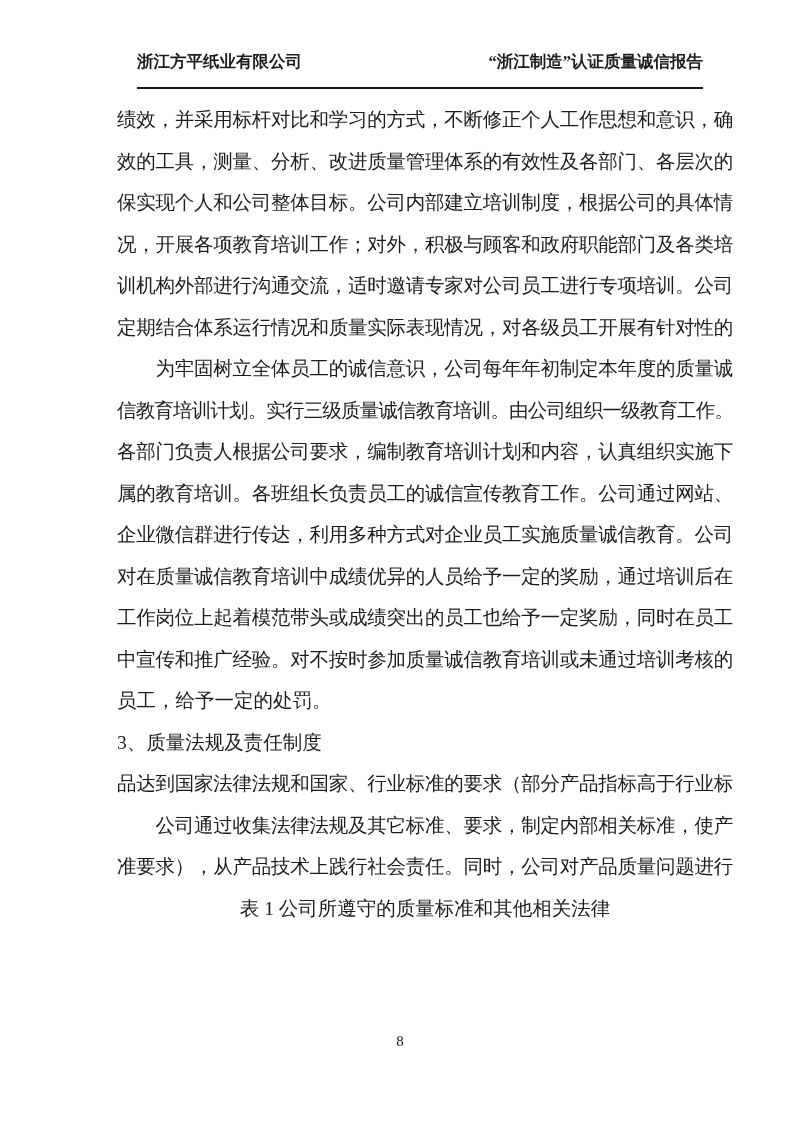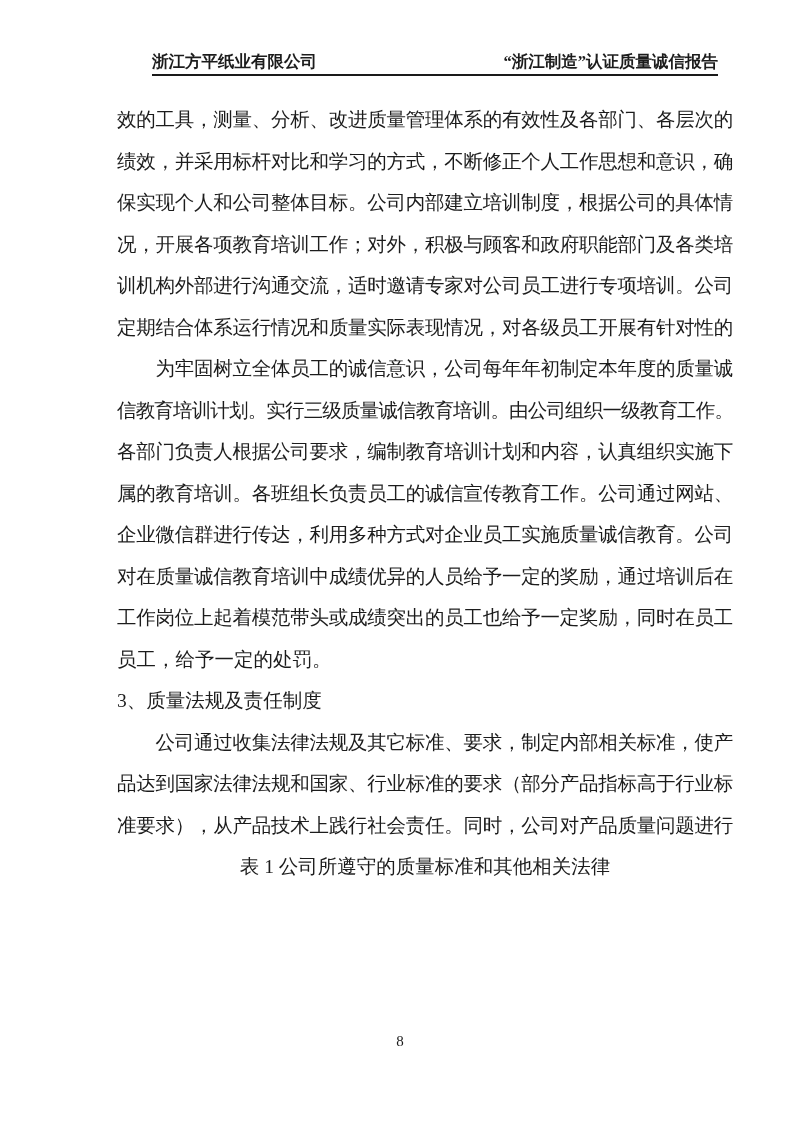--- a/index.html
+++ b/index.html
@@ -11,28 +11,28 @@
     position: relative;
     width: 800px;
     height: 1131px;
     background: #ffffff;
     overflow: hidden;
     font-family: "Liberation Serif", "DejaVu Serif", serif;
     color: #1c1c1c;
   }
   .page-header {
     position: absolute;
-    left: 152px;
+    left: 137px;
     top: 53px;
     width: 566px;
     display: flex;
     justify-content: space-between;
     align-items: flex-end;
     border-bottom: 2px solid #1a1a1a;
-    padding-bottom: 3px;
+    padding-bottom: 16px;
     font-size: 16.5px;
     font-weight: bold;
     line-height: 1.1;
     white-space: nowrap;
   }
   .text-body {
     position: absolute;
     left: 117px;
     top: 99px;
     width: 616px;
@@ -62,37 +62,38 @@
 
 <div class="page">
 
   <div class="page-header">
     <span>浙江方平纸业有限公司</span>
     <span>“浙江制造”认证质量诚信报告</span>
   </div>
 
   <div class="text-body">
 
-  <div class="tline justify"><span style="letter-spacing: -0.25px;">效的工具，测量、分析、改进质量管理体系的有效性及各部门、各层次的</span></div>
-      <div class="tline justify"><span style="letter-spacing: -0.25px;">绩效，并采用标杆对比和学习的方式，不断修正个人工作思想和意识，确</span></div>
+  <div class="tline justify"><span style="letter-spacing: -0.25px;">绩效，并采用标杆对比和学习的方式，不断修正个人工作思想和意识，确</span></div>
+      <div class="tline justify"><span style="letter-spacing: -0.25px;">效的工具，测量、分析、改进质量管理体系的有效性及各部门、各层次的</span></div>
       <div class="tline justify"><span style="letter-spacing: -0.25px;">保实现个人和公司整体目标。公司内部建立培训制度，根据公司的具体情</span></div>
       <div class="tline justify"><span style="letter-spacing: -0.25px;">况，开展各项教育培训工作；对外，积极与顾客和政府职能部门及各类培</span></div>
       <div class="tline justify"><span style="letter-spacing: -0.25px;">训机构外部进行沟通交流，适时邀请专家对公司员工进行专项培训。公司</span></div>
       <div class="tline justify"><span style="letter-spacing: -0.25px;">定期结合体系运行情况和质量实际表现情况，对各级员工开展有针对性的</span></div>
       <div class="tline justify"><span style="letter-spacing: -0.25px;">　　为牢固树立全体员工的诚信意识，公司每年年初制定本年度的质量诚</span></div>
       <div class="tline justify"><span style="letter-spacing: -0.83px;">信教育培训计划。实行三级质量诚信教育培训。由公司组织一级教育工作。</span></div>
       <div class="tline justify"><span style="letter-spacing: -0.25px;">各部门负责人根据公司要求，编制教育培训计划和内容，认真组织实施下</span></div>
       <div class="tline justify"><span style="letter-spacing: -0.25px;">属的教育培训。各班组长负责员工的诚信宣传教育工作。公司通过网站、</span></div>
       <div class="tline justify"><span style="letter-spacing: -0.25px;">企业微信群进行传达，利用多种方式对企业员工实施质量诚信教育。公司</span></div>
       <div class="tline justify"><span style="letter-spacing: -0.25px;">对在质量诚信教育培训中成绩优异的人员给予一定的奖励，通过培训后在</span></div>
       <div class="tline justify"><span style="letter-spacing: -0.25px;">工作岗位上起着模范带头或成绩突出的员工也给予一定奖励，同时在员工</span></div>
+      <div class="tline justify"><span style="letter-spacing: -0.25px;">中宣传和推广经验。对不按时参加质量诚信教育培训或未通过培训考核的</span></div>
       <div class="tline plain"><span>员工，给予一定的处罚。</span></div>
       <div class="tline plain"><span>3、质量法规及责任制度</span></div>
+      <div class="tline justify"><span style="letter-spacing: -0.25px;">品达到国家法律法规和国家、行业标准的要求（部分产品指标高于行业标</span></div>
       <div class="tline justify"><span style="letter-spacing: -0.25px;">　　公司通过收集法律法规及其它标准、要求，制定内部相关标准，使产</span></div>
-      <div class="tline justify"><span style="letter-spacing: -0.25px;">品达到国家法律法规和国家、行业标准的要求（部分产品指标高于行业标</span></div>
       <div class="tline justify"><span style="letter-spacing: -0.25px;">准要求），从产品技术上践行社会责任。同时，公司对产品质量问题进行</span></div>
       <div class="tline center"><span>表 1 公司所遵守的质量标准和其他相关法律</span></div>
     </div>
 
   <div class="page-footer">
     <span>8</span>
   </div>
 
 </div>
 

